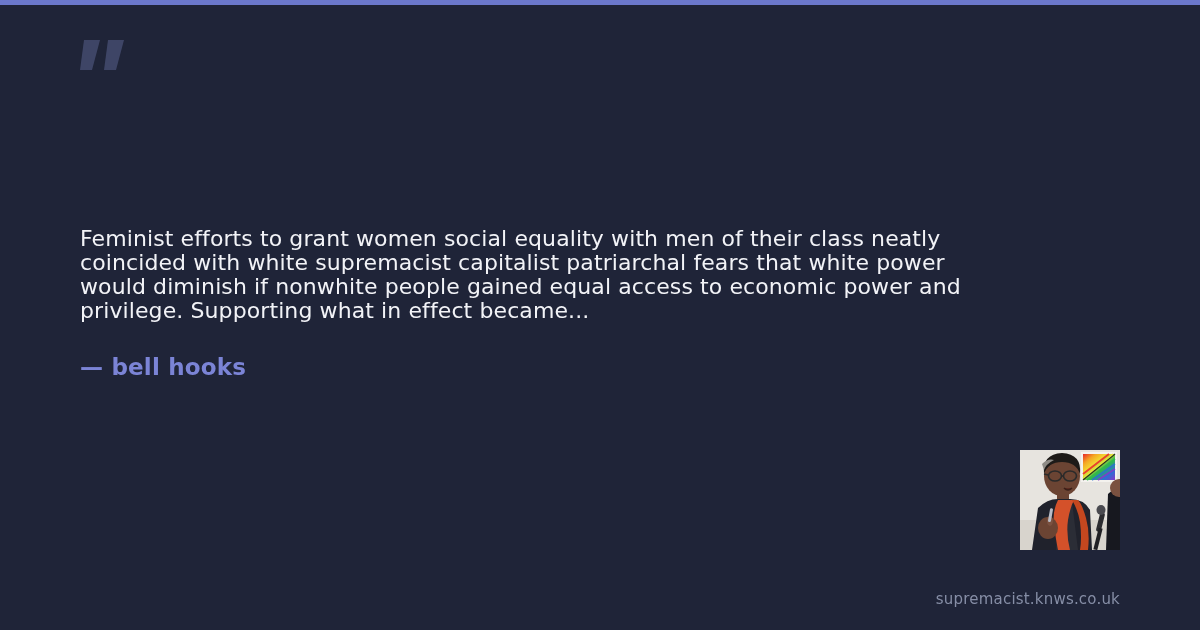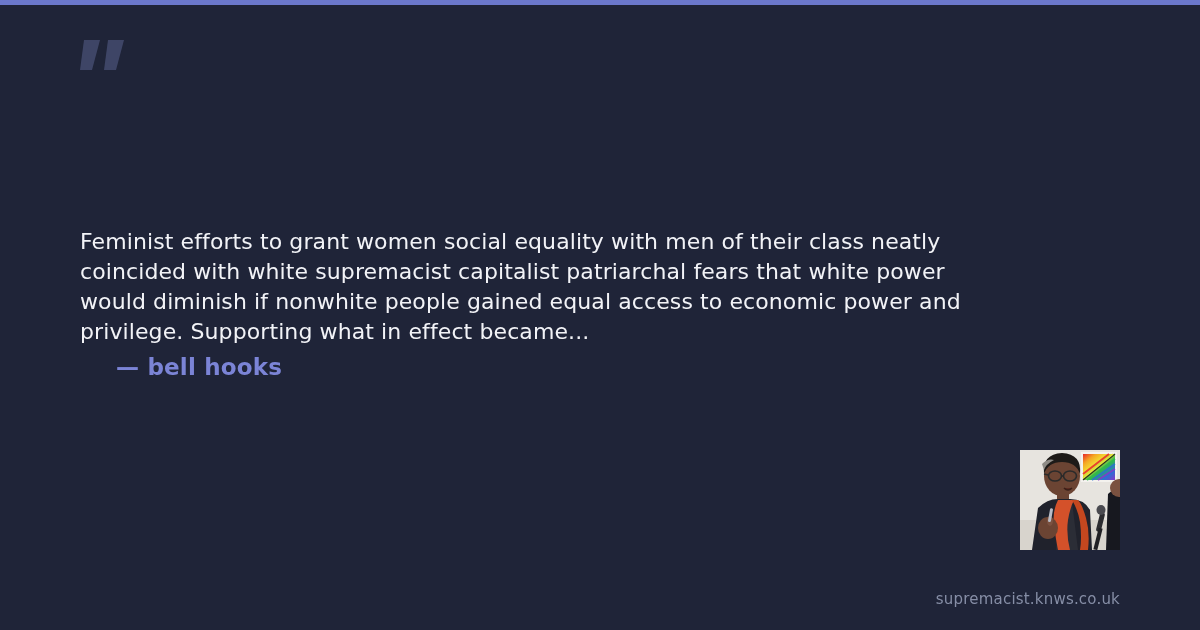--- a/index.html
+++ b/index.html
@@ -45,37 +45,36 @@
   }
 
   
   .quote-body {
     position: absolute;
     left: 80px;
     top: 227px;
     width: 920px;
     color: #f2f3f7;
     font-size: 22px;
-    line-height: 30px;
+    line-height: 24px;
     font-weight: 400;
     letter-spacing: 0.1px;
     white-space: pre-wrap;
   }
 
   
   .attribution {
     position: absolute;
     left: 80px;
     top: 354px;
     color: #7b84d6;
     font-size: 23px;
     font-weight: 700;
     letter-spacing: 0.2px;
     white-space: pre;
-    margin-left: 36px;
   }
 
   
   .thumb {
     position: absolute;
     left: 1020px;
     top: 450px;
     width: 100px;
     height: 100px;
     overflow: hidden;

